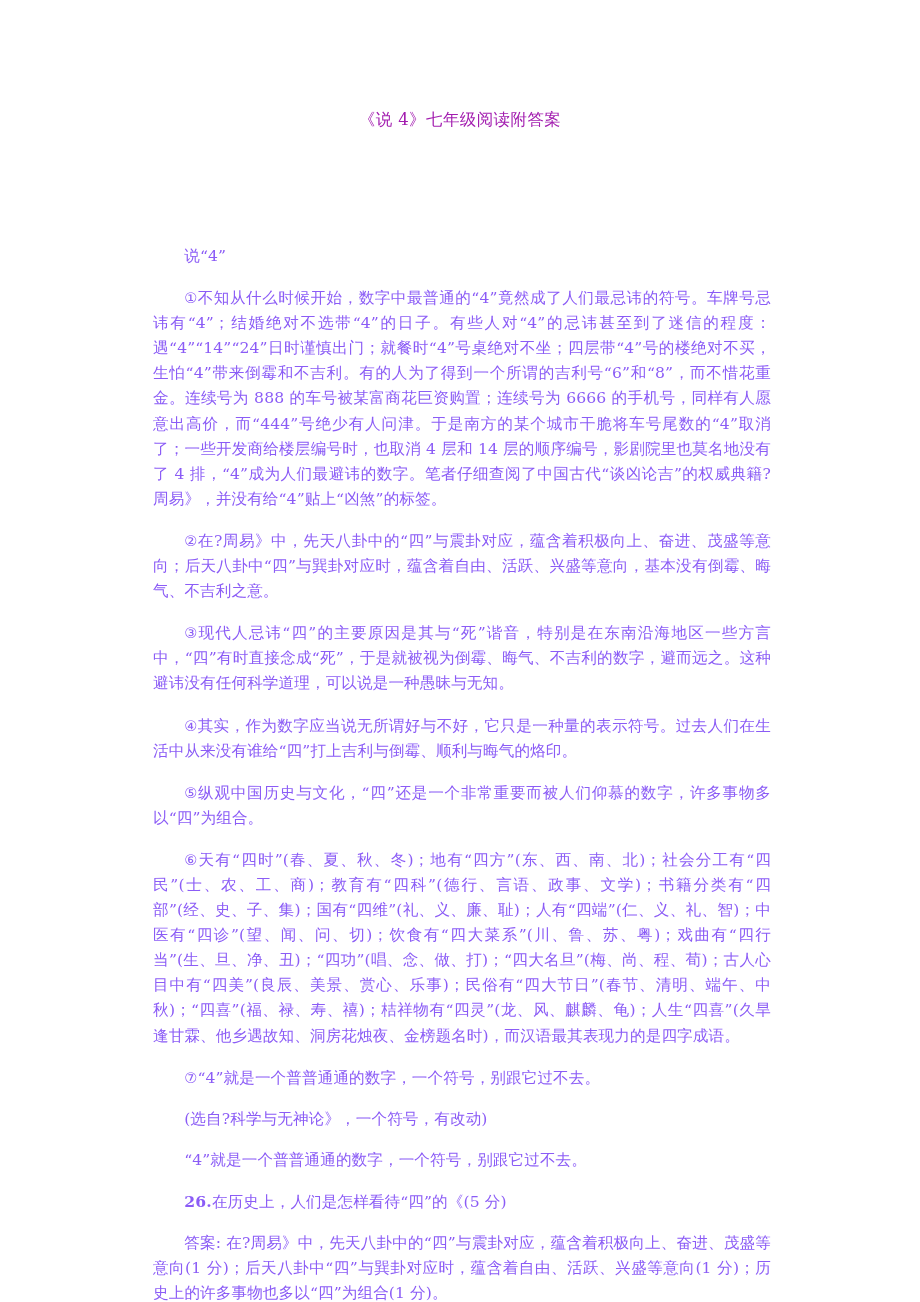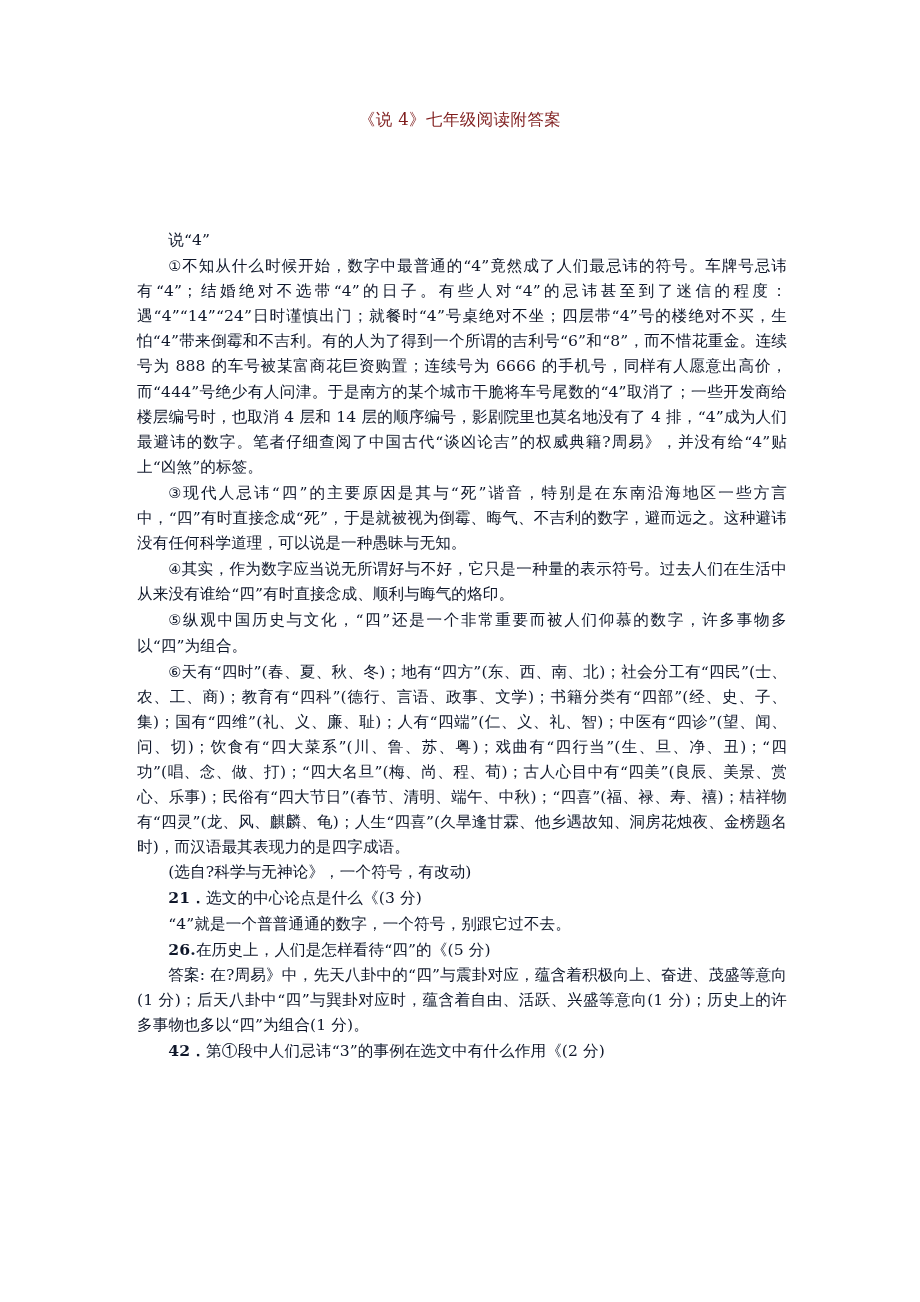--- a/index.html
+++ b/index.html
@@ -24,39 +24,39 @@
 
   .doc-title {
     position: absolute;
     left: 0;
     right: 0;
     top: 107px;
     text-align: center;
     font-size: 16.5px;
     line-height: 26px;
     letter-spacing: 0.4px;
-    color: #7f1d1d;
+    color: #a21caf;
     white-space: nowrap;
   }
 
   .body-col {
     position: absolute;
     left: 137px;
     top: 228px;
     width: 650px;
   }
 
   .para {
-    margin: 0;
+    margin: 16px;
     font-size: 15.6px;
     line-height: 25.1px;
     text-align: justify;
     text-justify: inter-character;
     text-align-last: left;
-    color: #0f172a;
+    color: #8b5cf6;
     letter-spacing: 0.1px;
   }
 
   .indent {
     text-indent: 2em;
   }
 
   .circled {
     font-family: "DejaVu Sans", "Liberation Sans", sans-serif;
     font-size: 14.6px;
@@ -73,33 +73,34 @@
 <div class="page">
 
   <div class="doc-title">《说 4》七年级阅读附答案</div>
 
   <div class="body-col">
 
     <p class="para indent">说“4”</p>
 
     <p class="para indent"><span class="circled">①</span><span>不知从什么时候开始，数字中最普通的“4”竟然成了人们最忌讳的符号。车牌号忌讳有“4”；结婚绝对不选带“4”的日子。有些人对“4”的忌讳甚至到了迷信的程度：遇“4”“14”“24”日时谨慎出门；就餐时“4”号桌绝对不坐；四层带“4”号的楼绝对不买，生怕“4”带来倒霉和不吉利。有的人为了得到一个所谓的吉利号“6”和“8”，而不惜花重金。连续号为 888 的车号被某富商花巨资购置；连续号为 6666 的手机号，同样有人愿意出高价，而“444”号绝少有人问津。于是南方的某个城市干脆将车号尾数的“4”取消了；一些开发商给楼层编号时，也取消 4 层和 14 层的顺序编号，影剧院里也莫名地没有了 4 排，“4”成为人们最避讳的数字。笔者仔细查阅了中国古代“谈凶论吉”的权威典籍?周易》，并没有给“4”贴上“凶煞”的标签。</span></p>
 
+    <p class="para indent"><span class="circled">②</span><span>在?周易》中，先天八卦中的“四”与震卦对应，蕴含着积极向上、奋进、茂盛等意向；后天八卦中“四”与巽卦对应时，蕴含着自由、活跃、兴盛等意向，基本没有倒霉、晦气、不吉利之意。</span></p>
 
     <p class="para indent"><span class="circled">③</span><span>现代人忌讳“四”的主要原因是其与“死”谐音，特别是在东南沿海地区一些方言中，“四”有时直接念成“死”，于是就被视为倒霉、晦气、不吉利的数字，避而远之。这种避讳没有任何科学道理，可以说是一种愚昧与无知。</span></p>
 
-    <p class="para indent"><span class="circled">④</span><span>其实，作为数字应当说无所谓好与不好，它只是一种量的表示符号。过去人们在生活中从来没有谁给“四”有时直接念成、顺利与晦气的烙印。</span></p>
+    <p class="para indent"><span class="circled">④</span><span>其实，作为数字应当说无所谓好与不好，它只是一种量的表示符号。过去人们在生活中从来没有谁给“四”打上吉利与倒霉、顺利与晦气的烙印。</span></p>
 
     <p class="para indent"><span class="circled">⑤</span><span>纵观中国历史与文化，“四”还是一个非常重要而被人们仰慕的数字，许多事物多以“四”为组合。</span></p>
 
     <p class="para indent"><span class="circled">⑥</span><span>天有“四时”(春、夏、秋、冬)；地有“四方”(东、西、南、北)；社会分工有“四民”(士、农、工、商)；教育有“四科”(德行、言语、政事、文学)；书籍分类有“四部”(经、史、子、集)；国有“四维”(礼、义、廉、耻)；人有“四端”(仁、义、礼、智)；中医有“四诊”(望、闻、问、切)；饮食有“四大菜系”(川、鲁、苏、粤)；戏曲有“四行当”(生、旦、净、丑)；“四功”(唱、念、做、打)；“四大名旦”(梅、尚、程、荀)；古人心目中有“四美”(良辰、美景、赏心、乐事)；民俗有“四大节日”(春节、清明、端午、中秋)；“四喜”(福、禄、寿、禧)；桔祥物有“四灵”(龙、风、麒麟、龟)；人生“四喜”(久旱逢甘霖、他乡遇故知、洞房花烛夜、金榜题名时)，而汉语最其表现力的是四字成语。</span></p>
 
+    <p class="para indent"><span class="circled">⑦</span><span>“4”就是一个普普通通的数字，一个符号，别跟它过不去。</span></p>
 
     <p class="para indent">(选自?科学与无神论》，一个符号，有改动)</p>
 
-    <p class="para indent"><span class="qnum">21．</span><span>选文的中心论点是什么《(3 分)</span></p>
 
     <p class="para indent">“4”就是一个普普通通的数字，一个符号，别跟它过不去。</p>
 
     <p class="para indent"><span class="qnum">26.</span><span>在历史上，人们是怎样看待“四”的《(5 分)</span></p>
 
     <p class="para indent">答案: 在?周易》中，先天八卦中的“四”与震卦对应，蕴含着积极向上、奋进、茂盛等意向(1 分)；后天八卦中“四”与巽卦对应时，蕴含着自由、活跃、兴盛等意向(1 分)；历史上的许多事物也多以“四”为组合(1 分)。</p>
 
     <p class="para indent"><span class="qnum">42．</span><span>第①段中人们忌讳“3”的事例在选文中有什么作用《(2 分)</span></p>
 
   </div>

